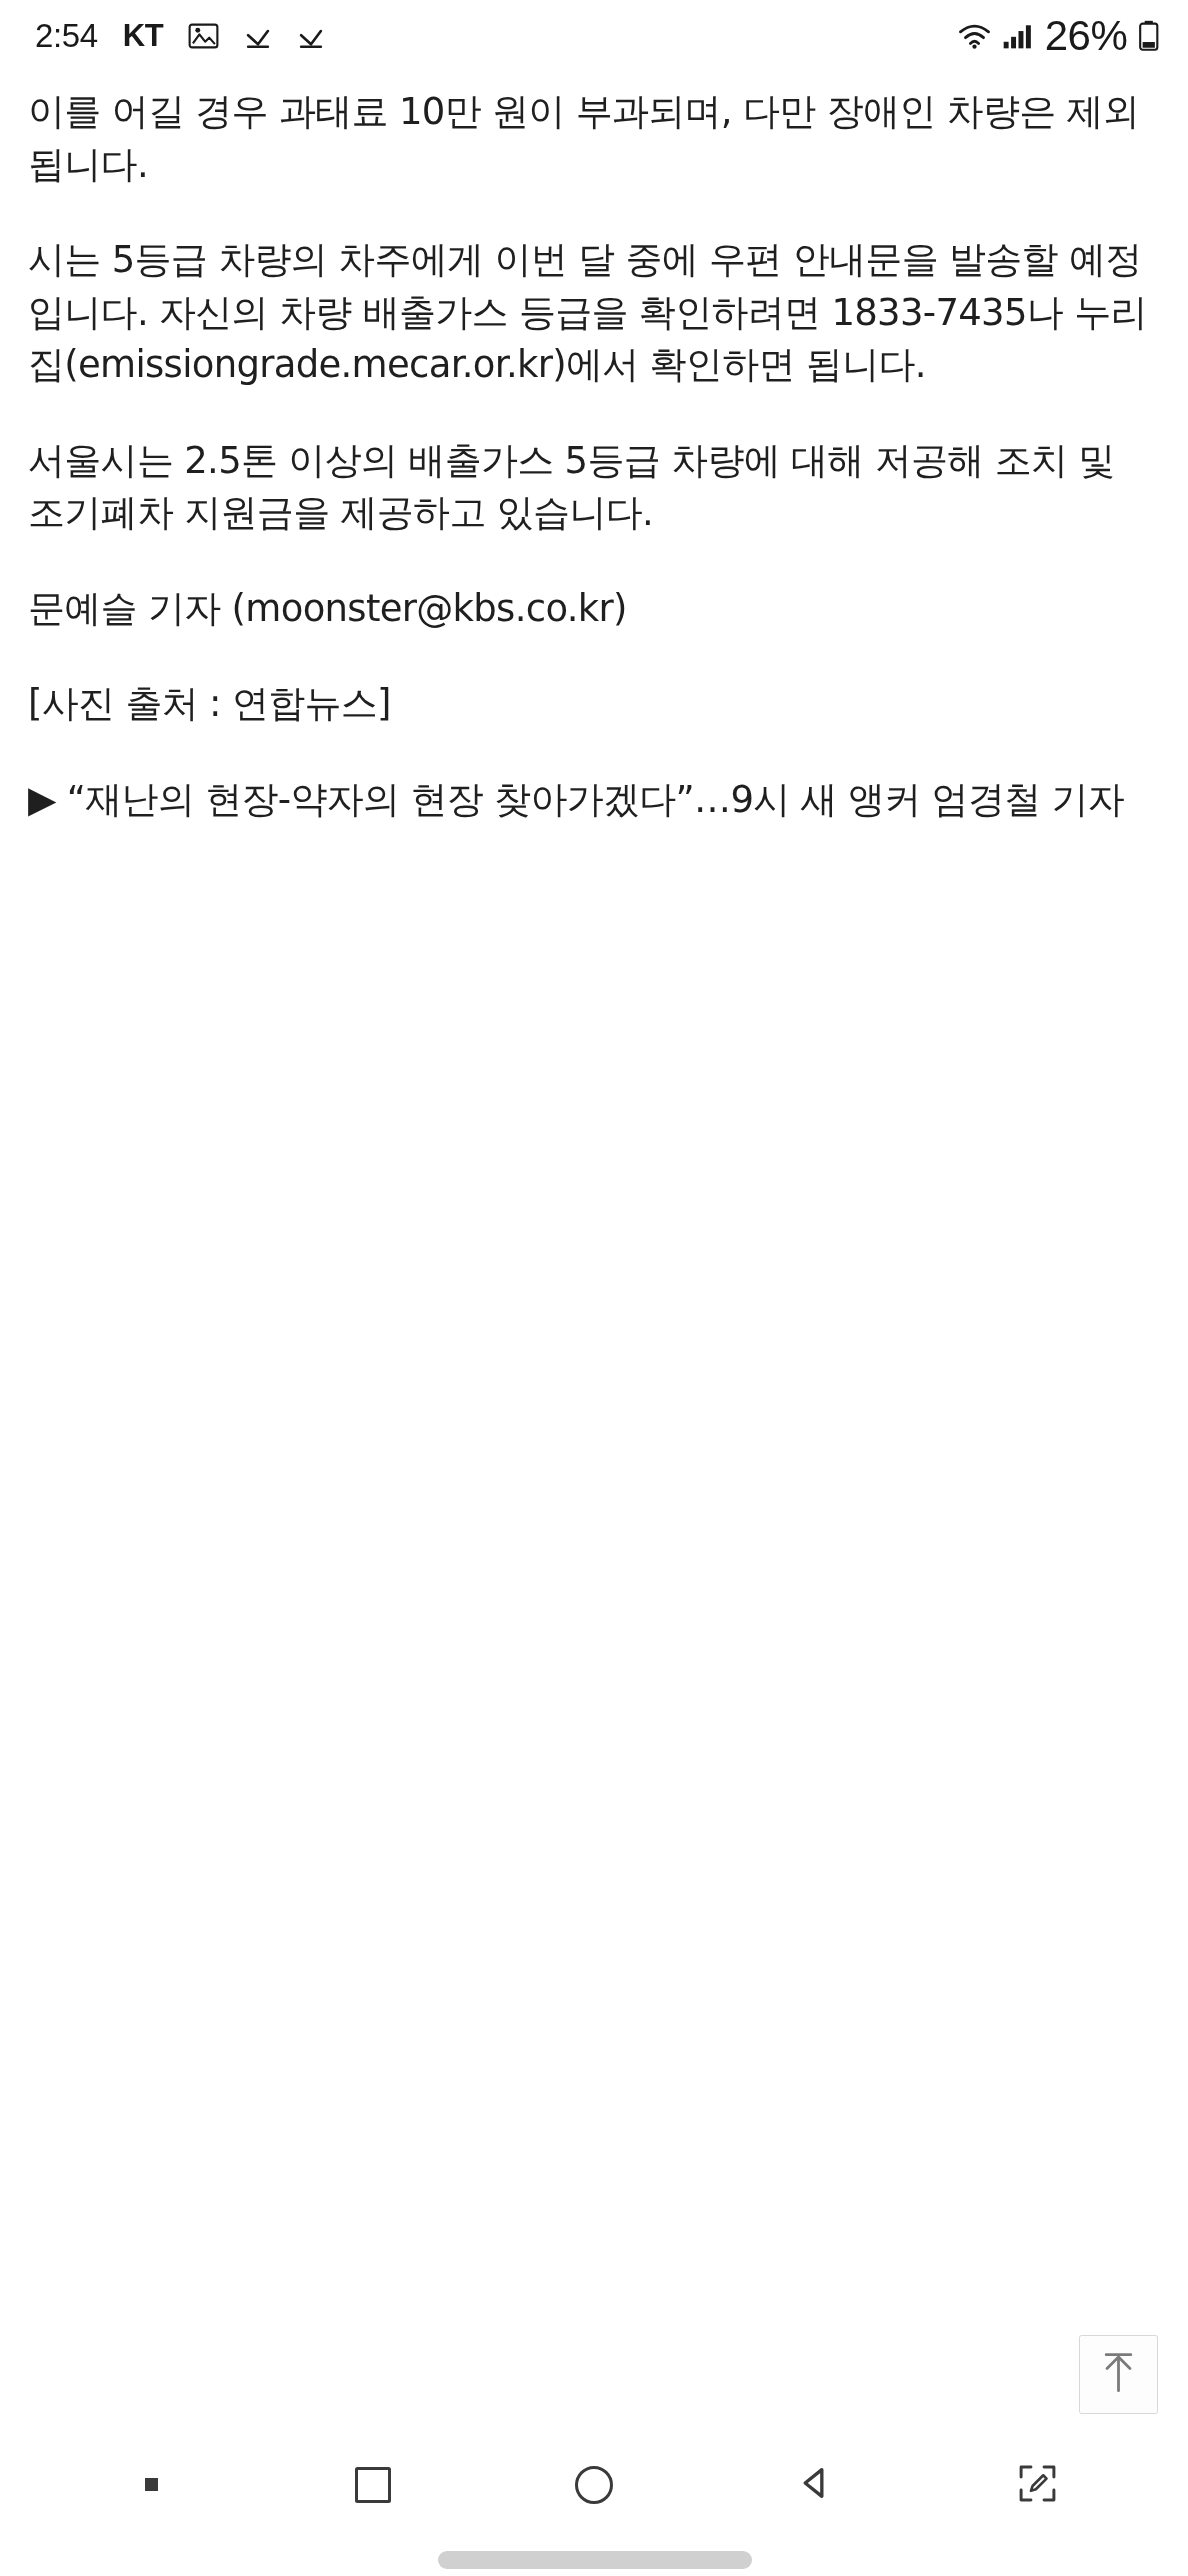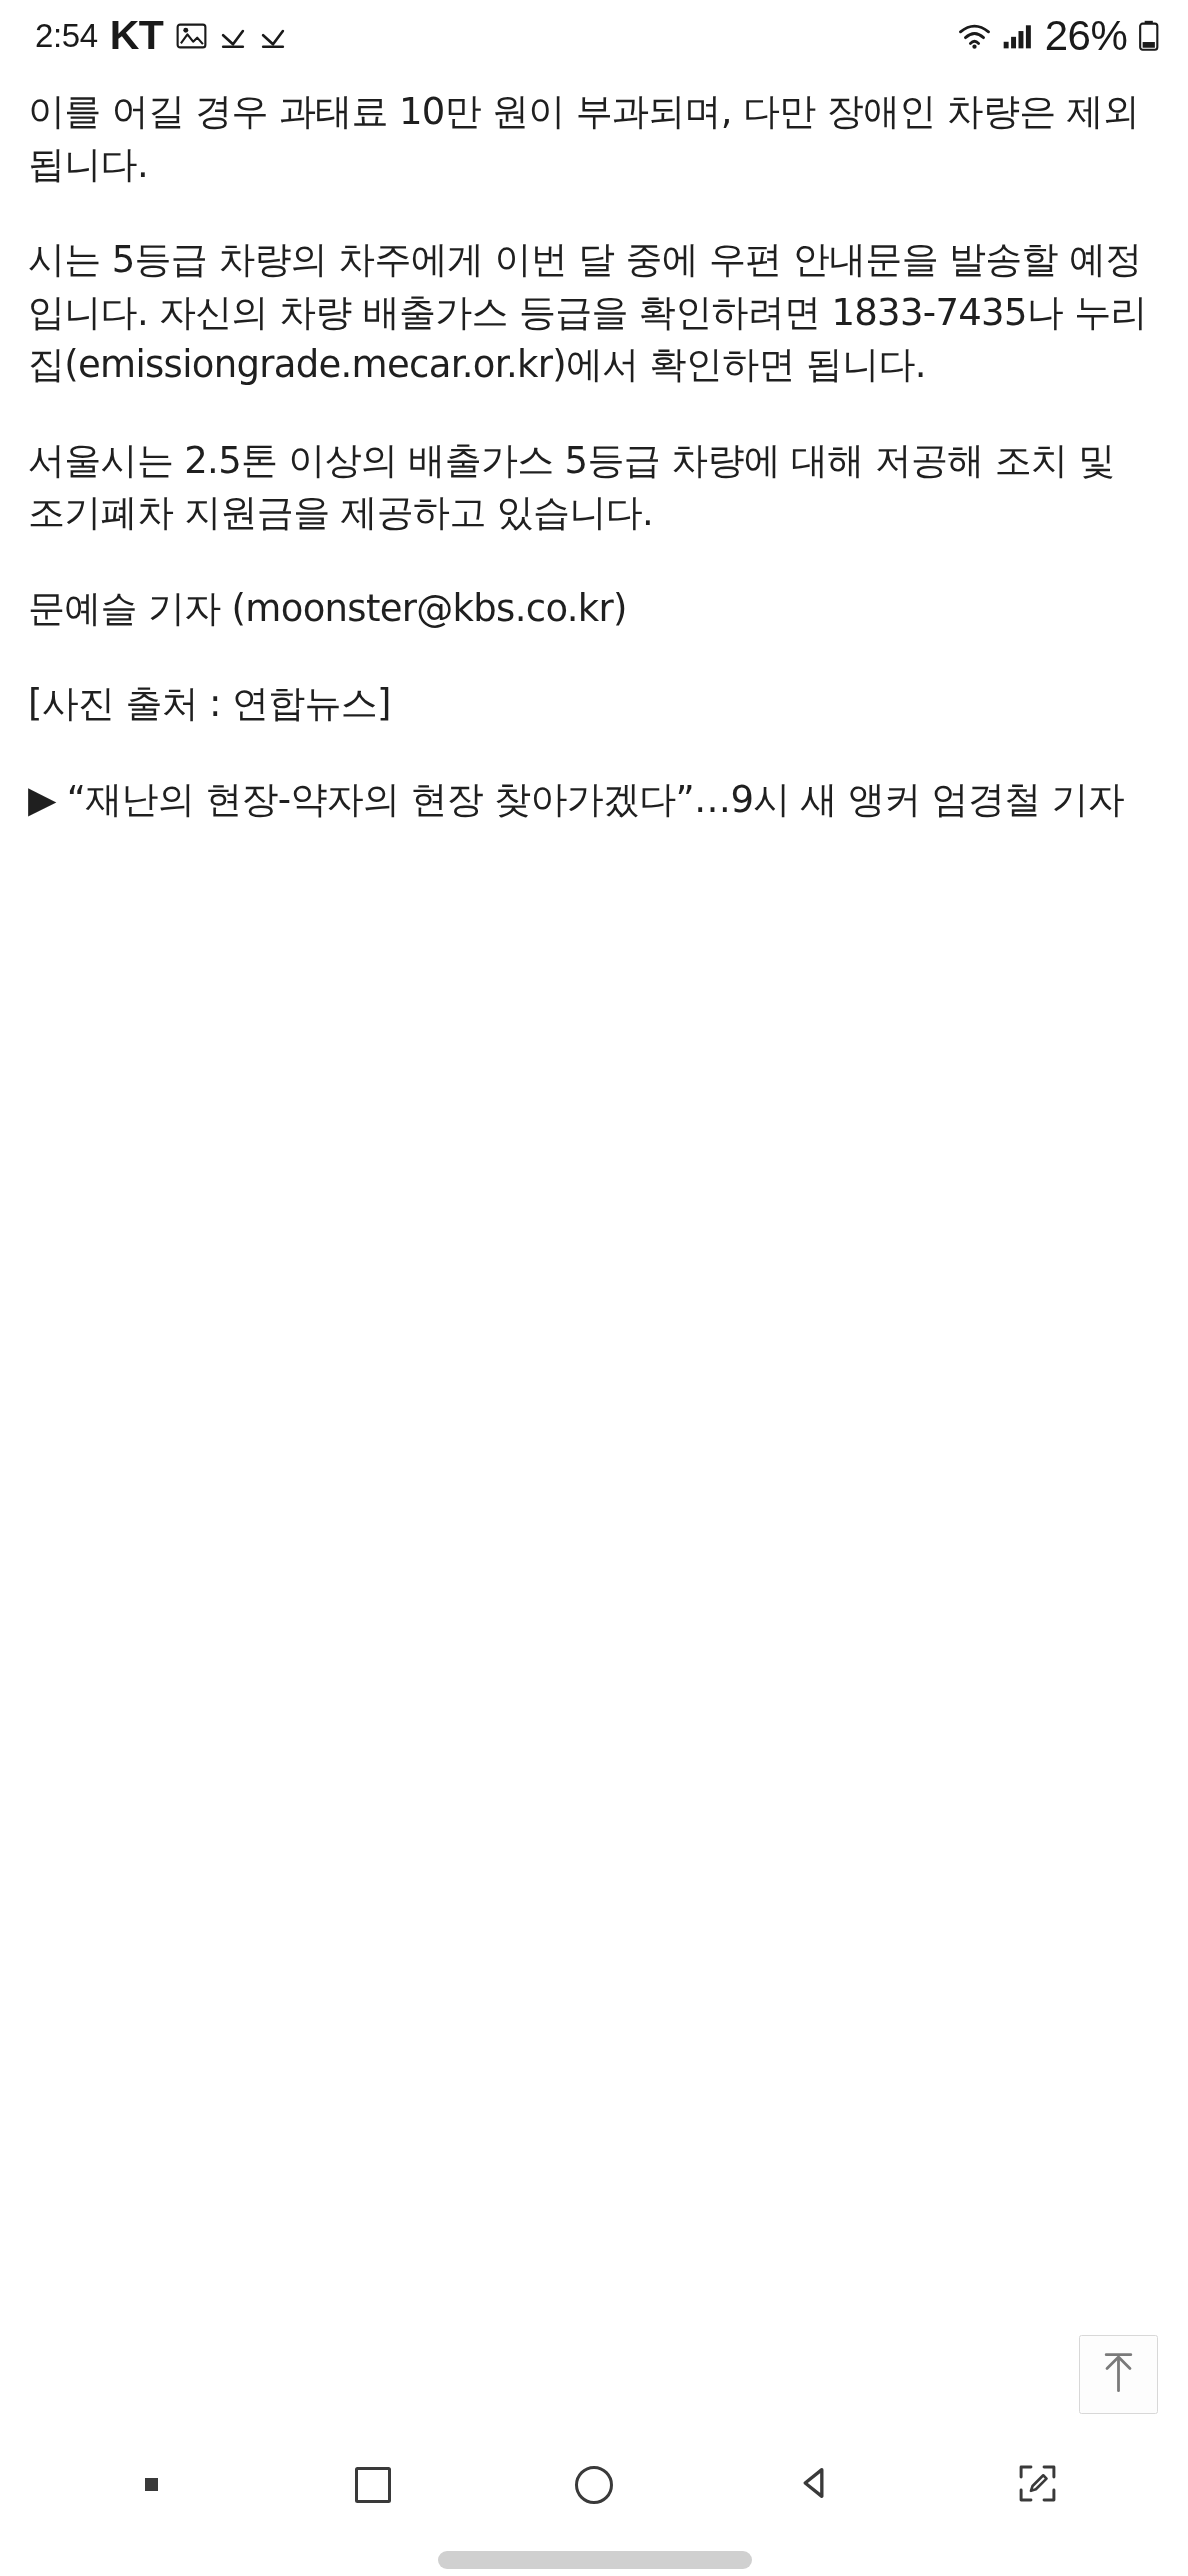--- a/index.html
+++ b/index.html
@@ -20,30 +20,30 @@
     height: 71px;
     display: flex;
     align-items: center;
     justify-content: space-between;
     padding: 0 30px 0 35px;
     color: #1c1c1c;
   }
   .status-left {
     display: flex;
     align-items: center;
-    gap: 12px;
+    gap: 25px;
   }
   .status-time {
     font-size: 33px;
     font-weight: 400;
     letter-spacing: -0.4px;
     color: #1a1a1a;
   }
   .status-carrier {
-    font-size: 41px;
+    font-size: 31px;
     font-weight: 700;
     color: #1a1a1a;
     letter-spacing: -0.4px;
   }
   .status-icon {
     display: inline-flex;
     align-items: center;
     justify-content: center;
   }
   .status-right {

